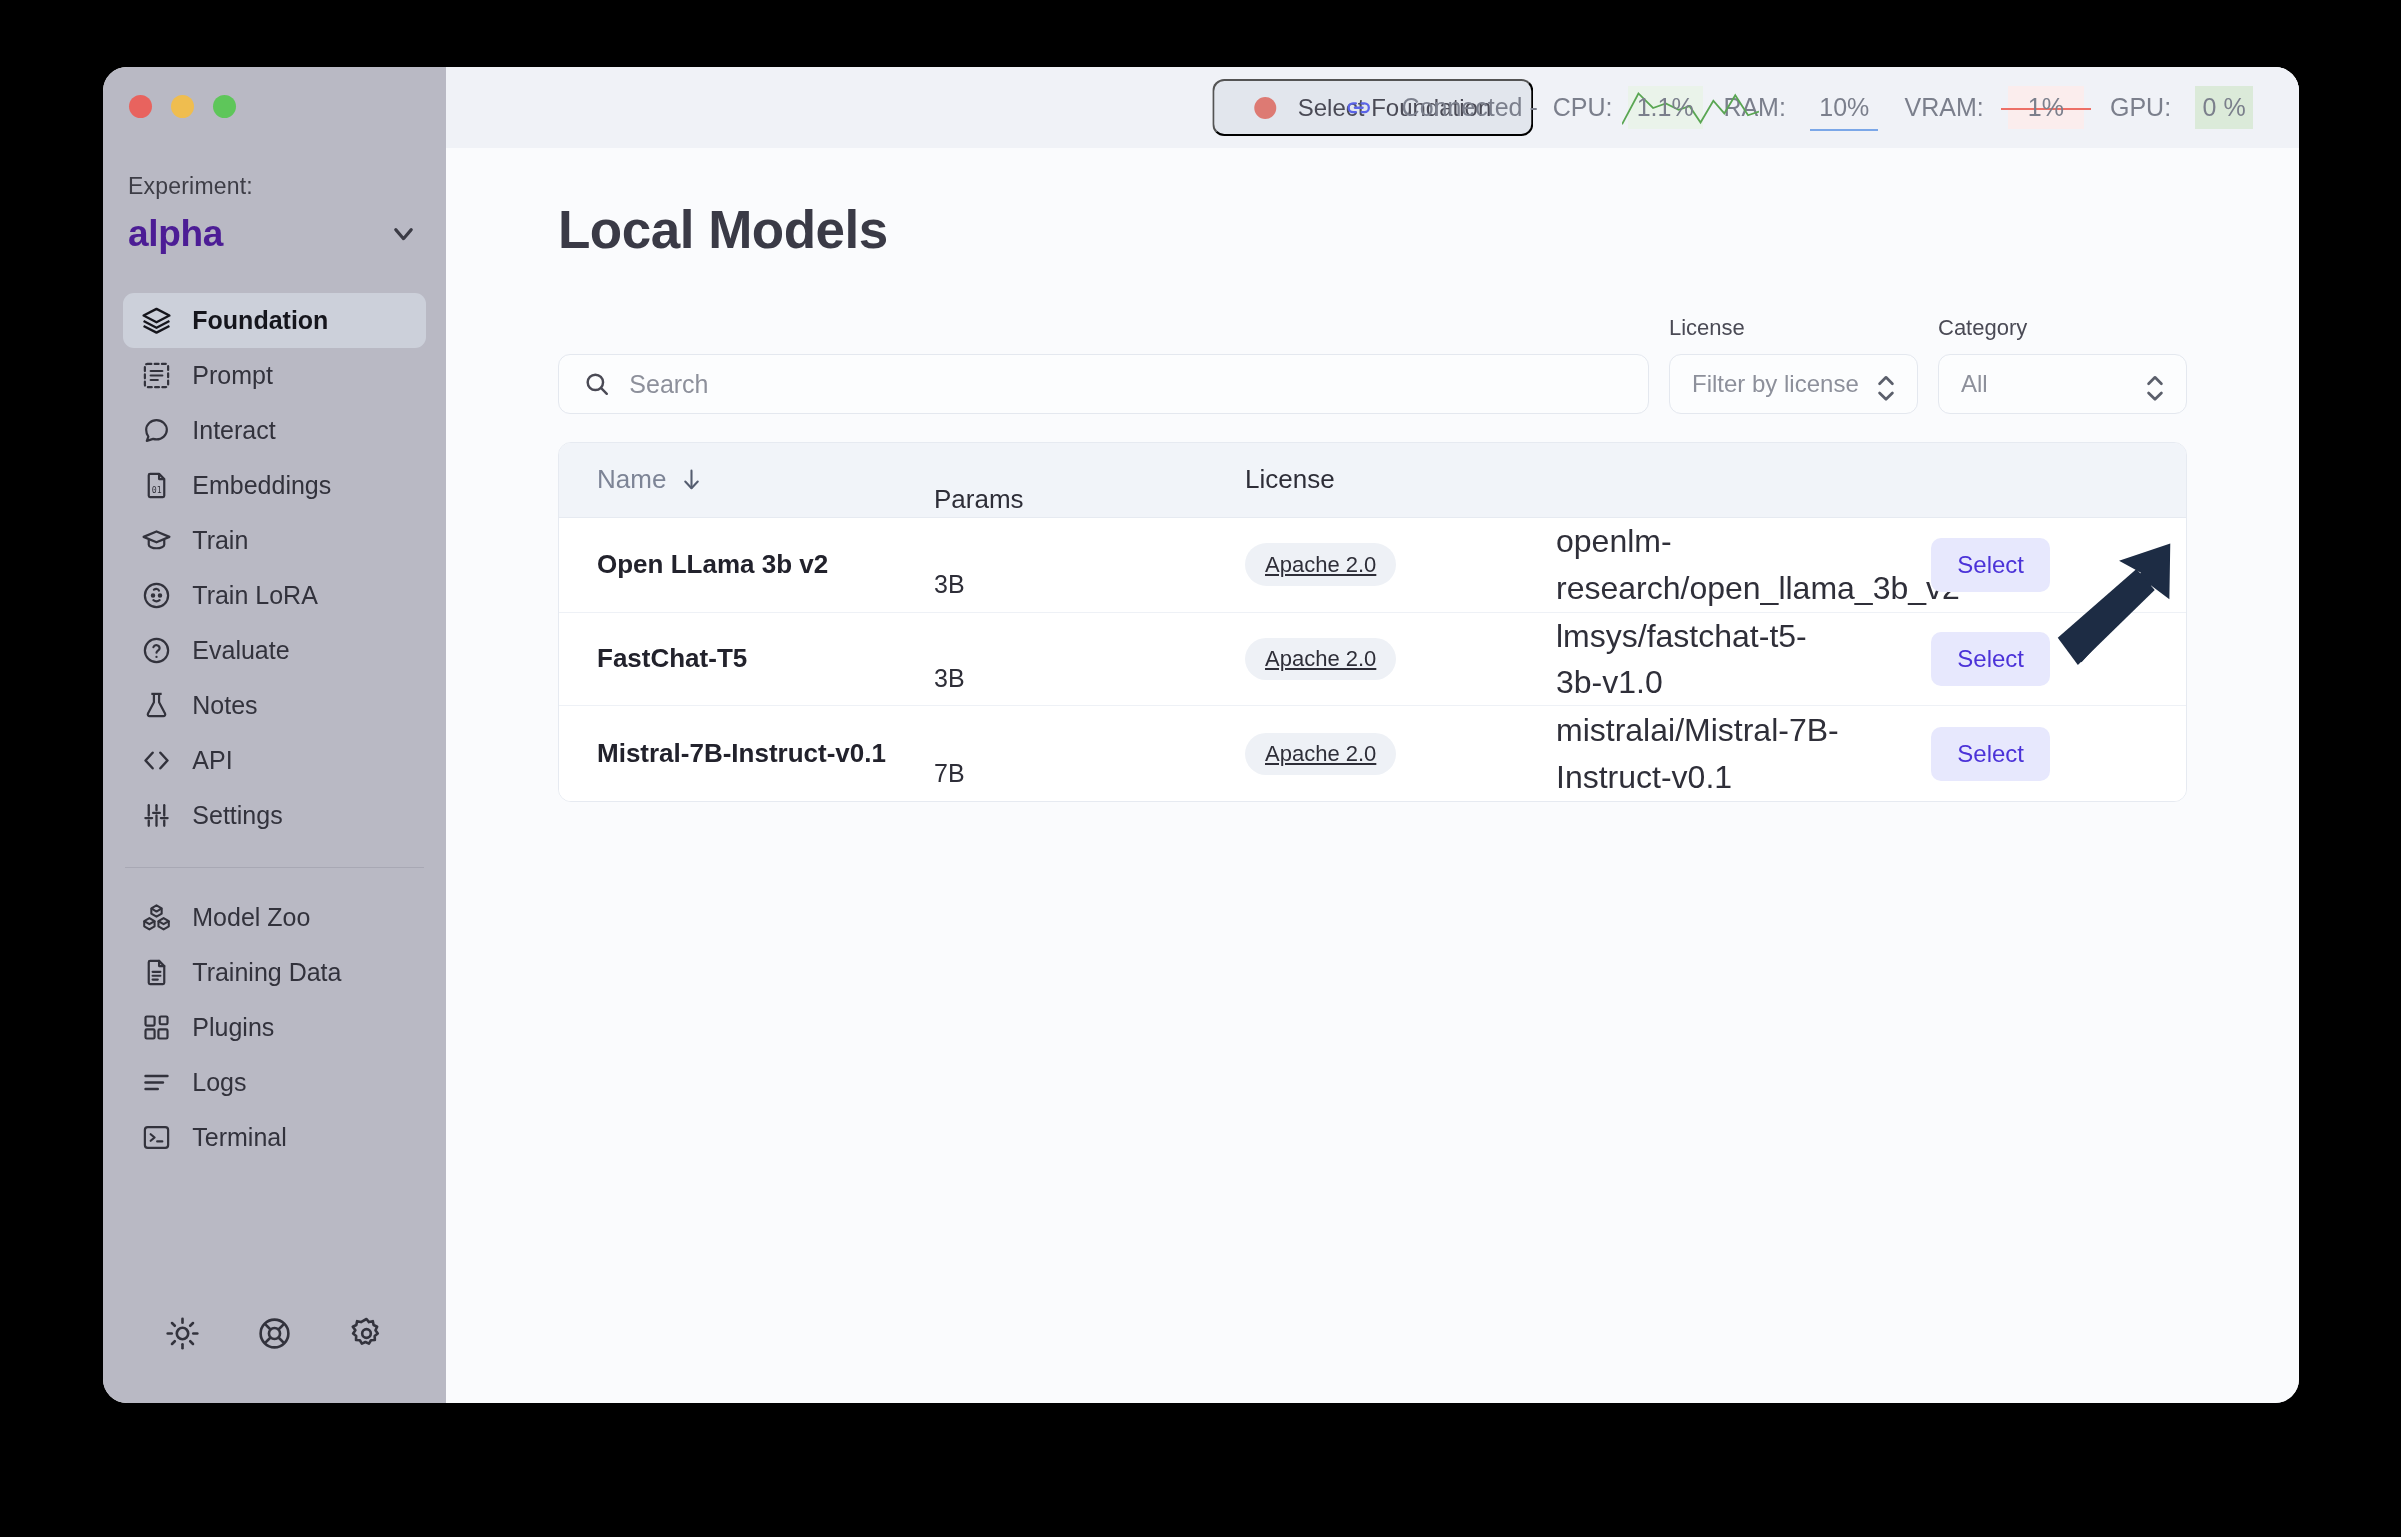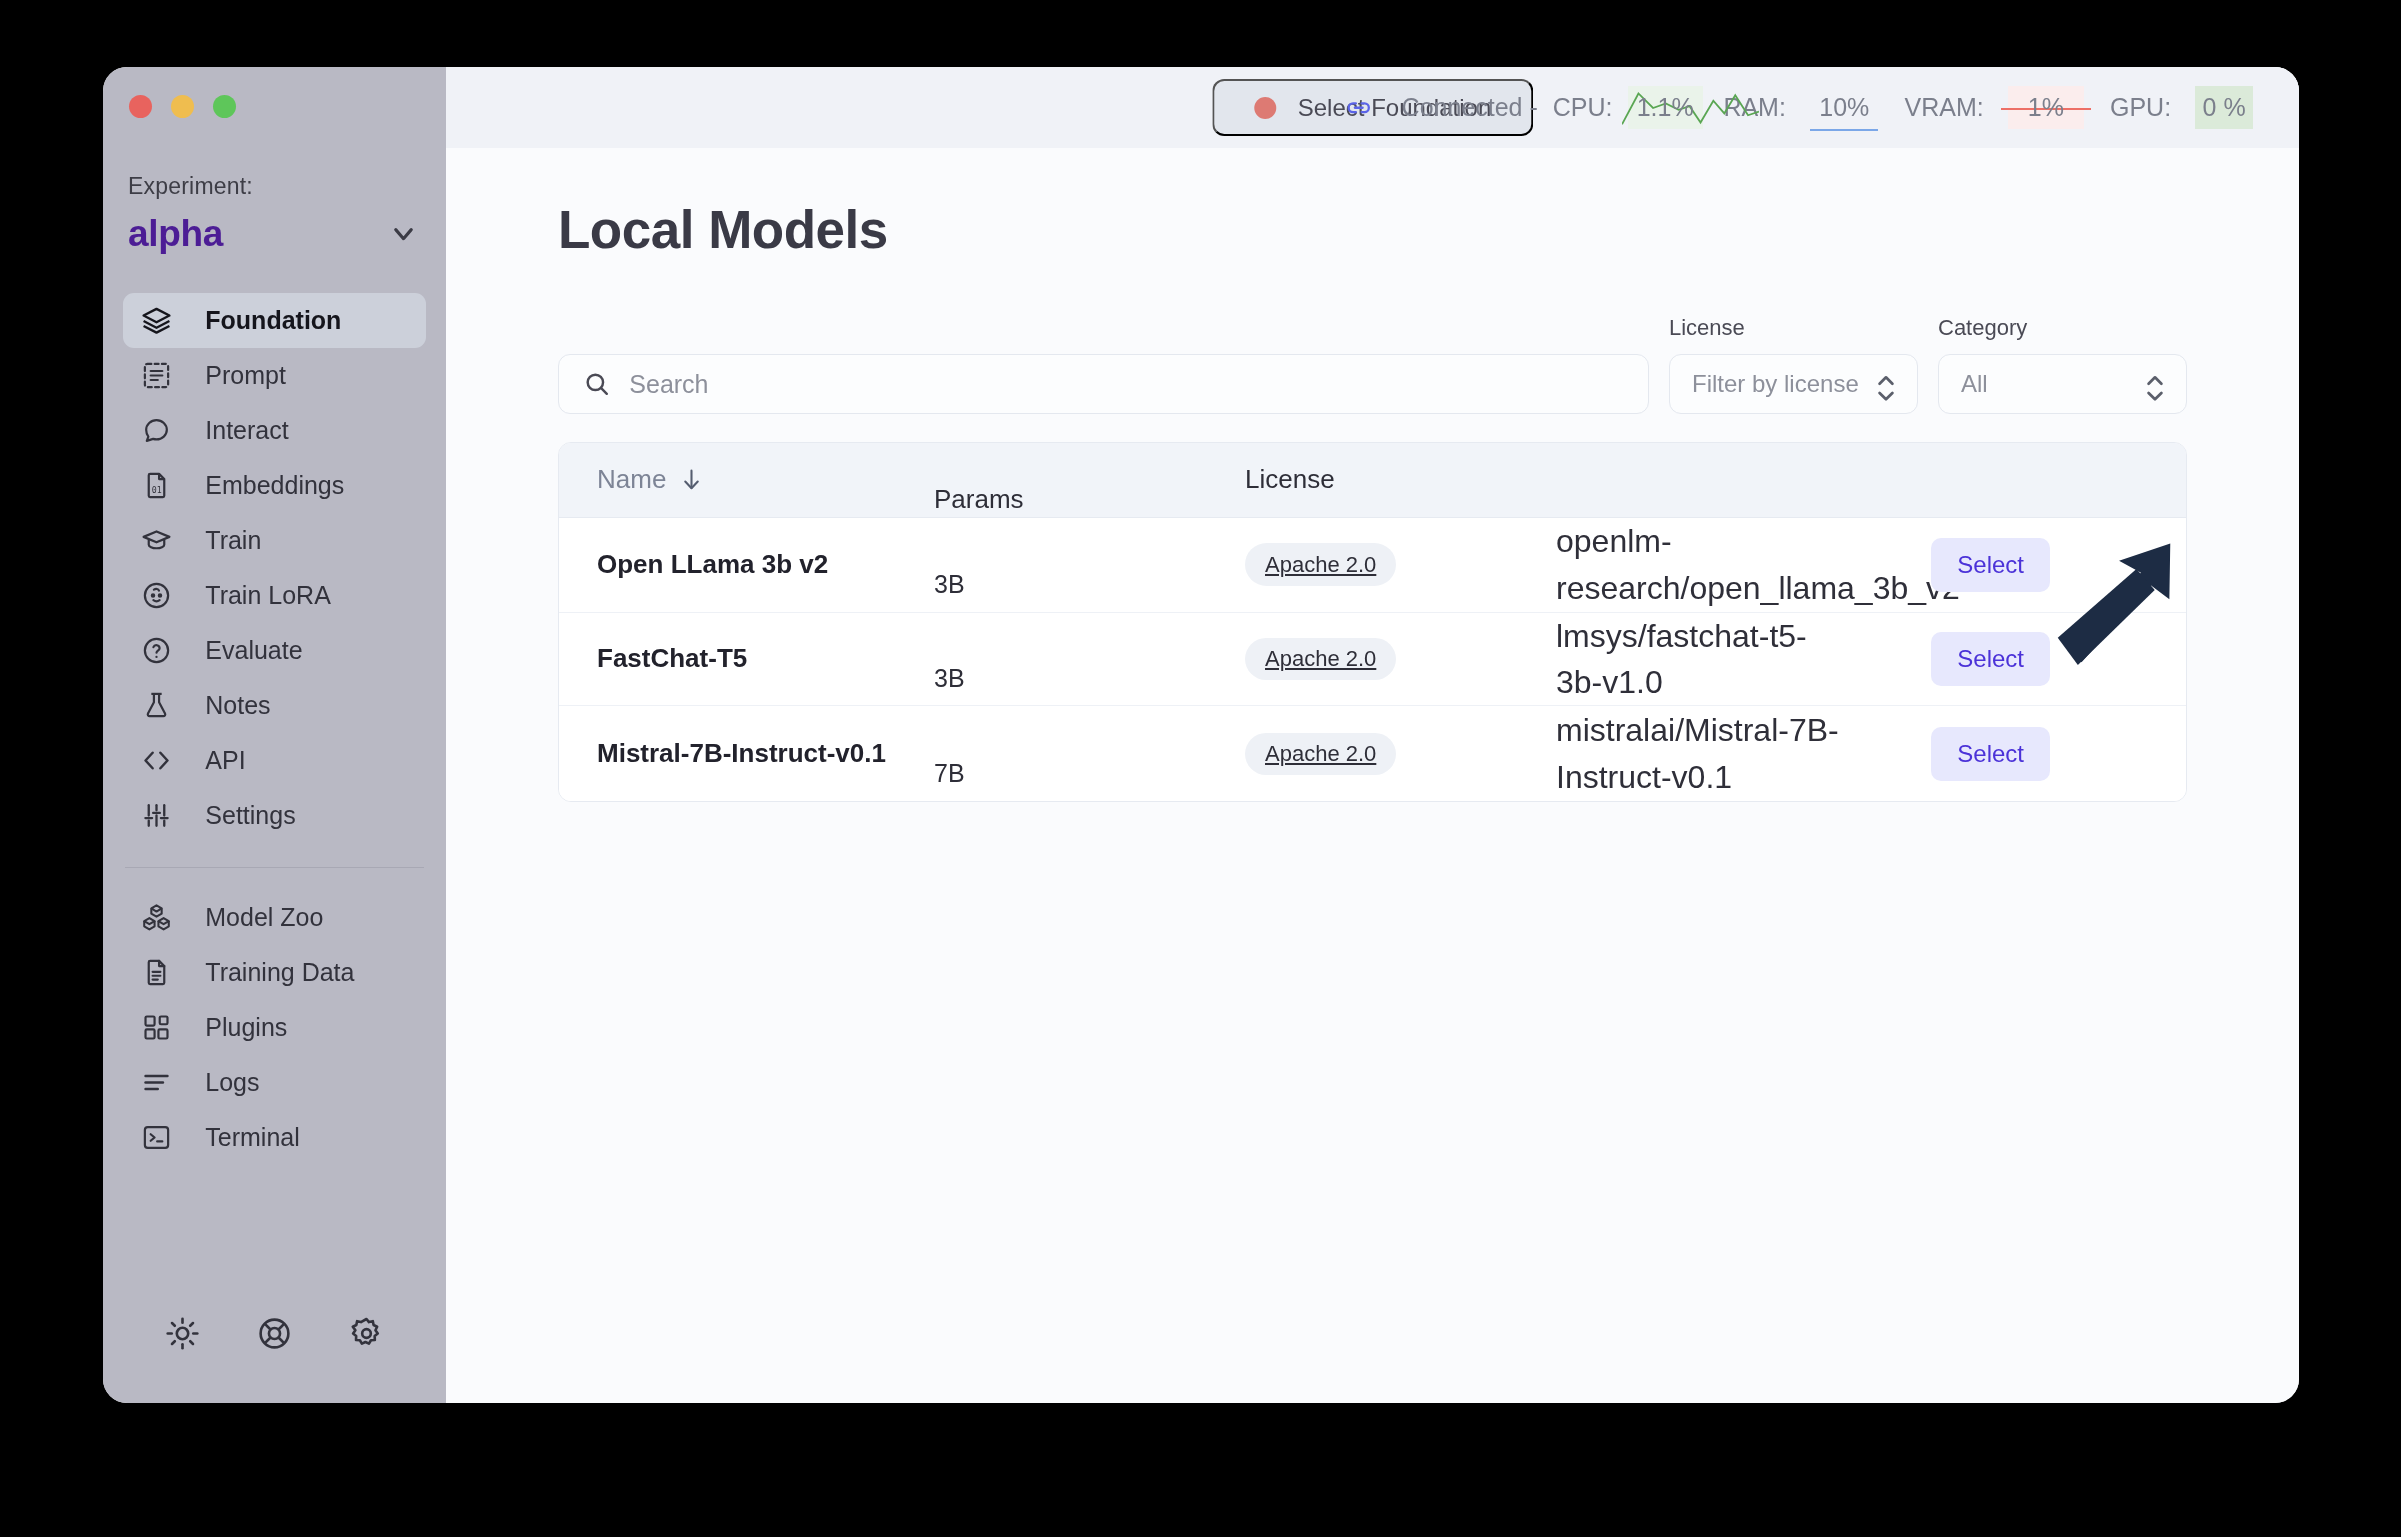--- a/index.html
+++ b/index.html
@@ -51,21 +51,21 @@
     display: flex; align-items: center; justify-content: space-between;
   }
   .exp-value {
     font-size: 37px; font-weight: 700; color: #4c1d95;
     letter-spacing: -0.3px;
   }
   .chev-down { width: 31px; height: 31px; color: #3b3b45; }
 
   .nav { margin-top: 38px; padding: 0 20px; }
   .nav-item {
-    display: flex; align-items: center; gap: 33px;
+    display: flex; align-items: center; gap: 20px;
     height: 55px; padding: 0 18.3px;
     border-radius: 11px;
     color: #32323c;
     font-size: 25px;
   }
   .nav-item.active { background: #ccd0da; font-weight: 600; color: #15151c; }
   .nav-item .ico { width: 31px; height: 31px; flex: 0 0 31px; display:flex; align-items:center; justify-content:center; }
   .nav-item .ico svg { width: 100%; height: 100%; }
 
   .nav-divider {

